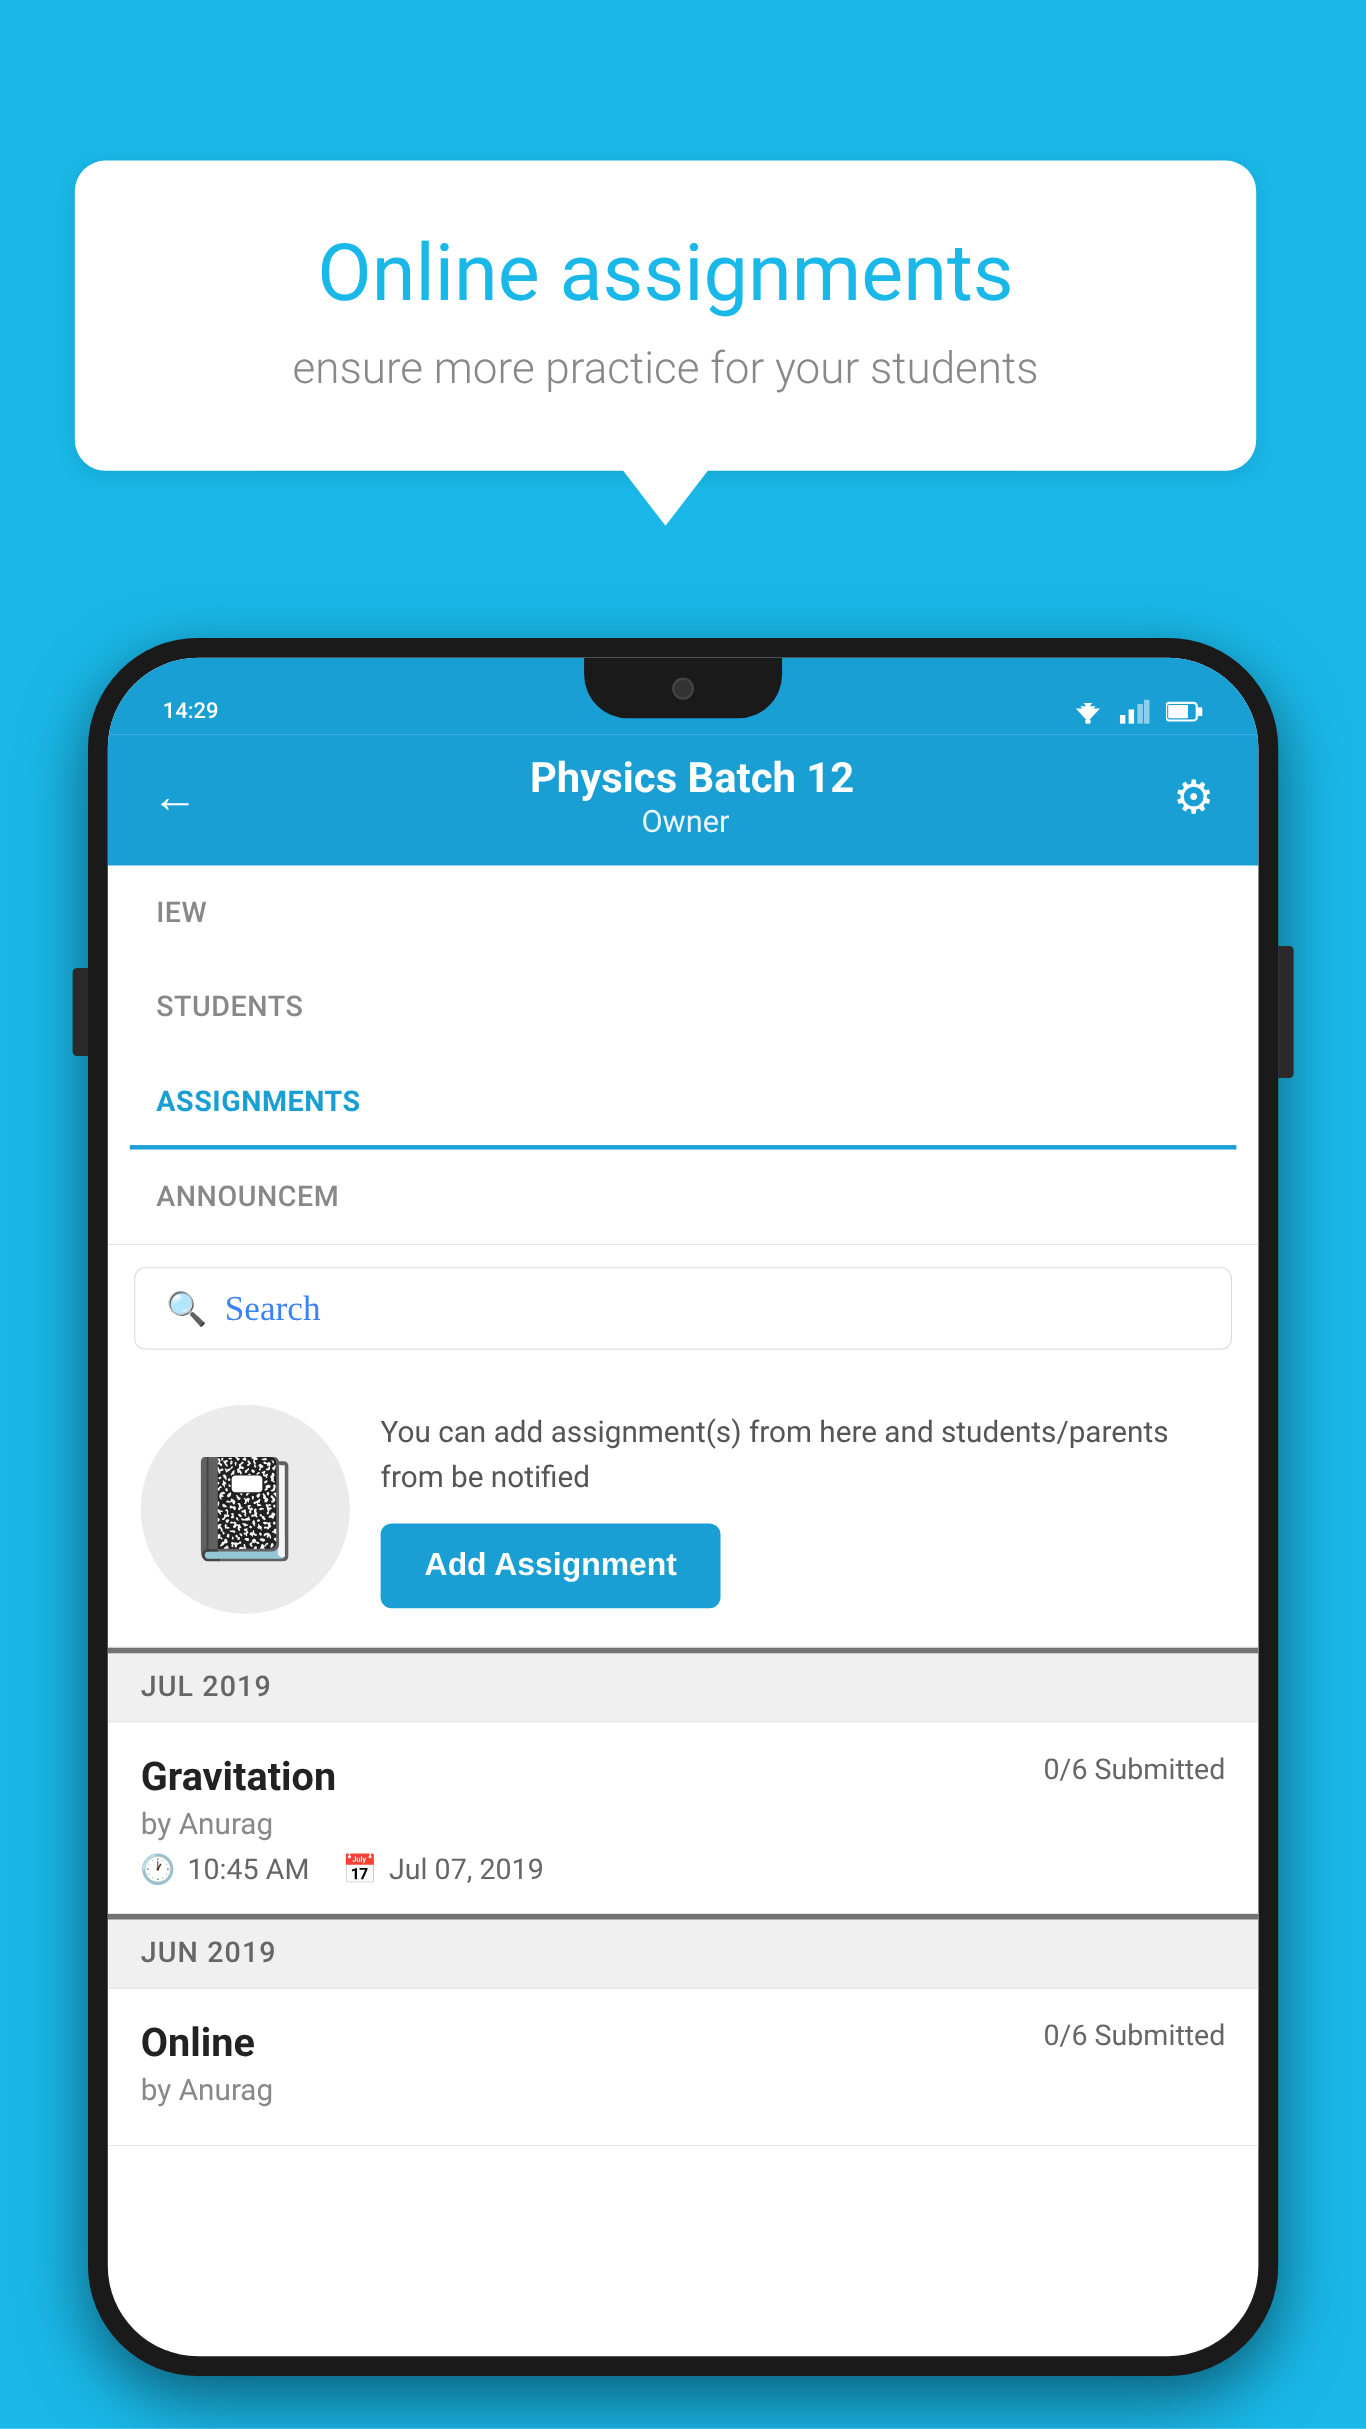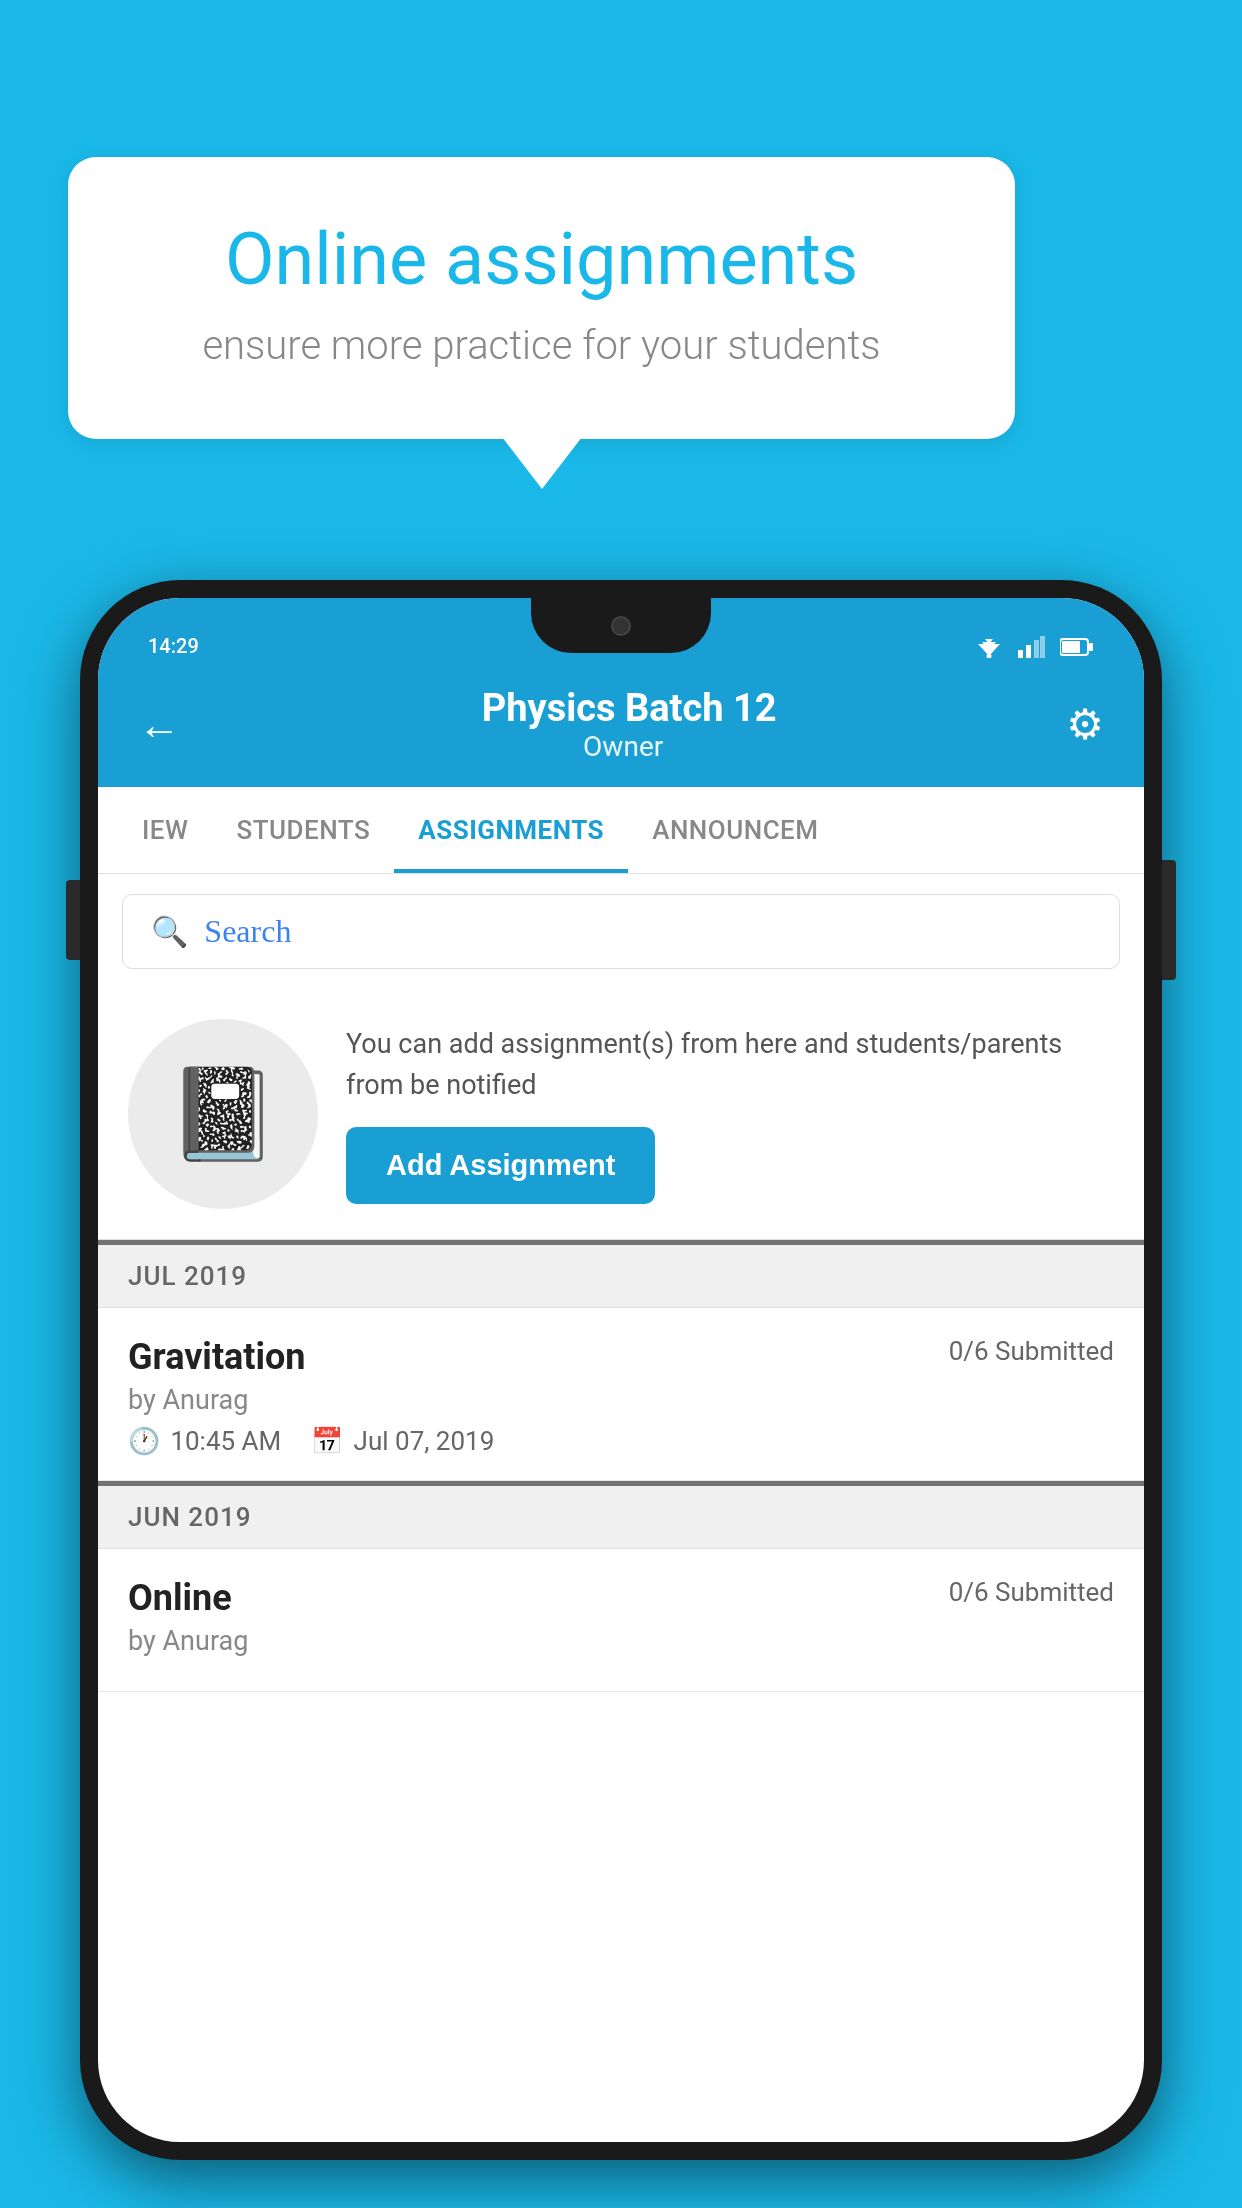--- a/index.html
+++ b/index.html
@@ -9,23 +9,23 @@
       height: 2208px;
       background-color: #1ab8e8;
       font-family: 'Roboto', Arial, sans-serif;
       overflow: hidden;
       position: relative;
     }
 
     
     .speech-bubble-container {
       position: absolute;
-      top: 157px;
+      top: 146px;
       left: 68px;
-      width: 947px;
+      width: 1074px;
     }
 
     .speech-bubble {
       background: white;
       border-radius: 28px;
       padding: 60px 80px 70px 80px;
       text-align: center;
       box-shadow: 0 4px 20px rgba(0,0,0,0.1);
       position: relative;
     }
@@ -192,20 +192,21 @@
       color: white;
       font-size: 42px;
     }
 
     
     .tabs-bar {
       background: white;
       display: flex;
       border-bottom: 1px solid #e0e0e0;
       padding: 0 20px;
+      flex-direction: column;
     }
 
     .tab-item {
       padding: 28px 24px;
       font-size: 26px;
       color: #888;
       font-weight: 500;
       text-transform: uppercase;
       letter-spacing: 0.5px;
       position: relative;

